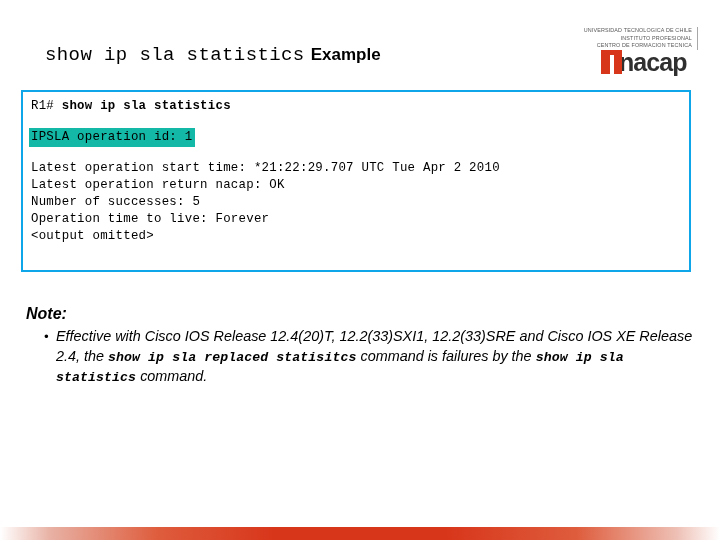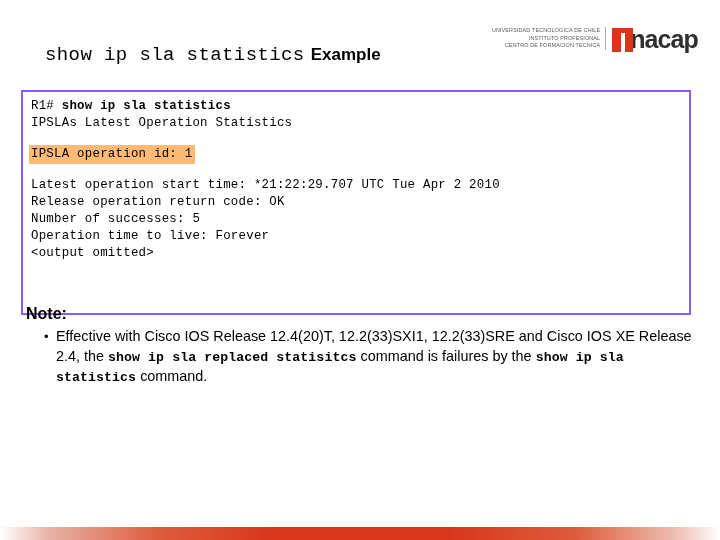--- a/index.html
+++ b/index.html
@@ -22,22 +22,23 @@
     top: 0;
     width: 720px;
     height: 88px;
   }
 
   #brand-logo {
     position: absolute;
     right: 22px;
     top: 27px;
     display: flex;
-    align-items: flex-start;
+    align-items: center;
     height: 32px;
+    flex-direction: column;
   }
   #brand-logo-text {
     text-align: right;
     font-family: "Liberation Sans", sans-serif;
     font-size: 5.4px;
     line-height: 7.6px;
     letter-spacing: 0.15px;
     color: #58585a;
     padding-right: 5px;
     border-right: 1px solid #a8a8aa;
@@ -93,53 +94,54 @@
     color: #000000;
     margin-left: 6px;
   }
 
   
   #terminal-box {
     position: absolute;
     left: 21px;
     top: 90px;
     width: 670px;
-    height: 225px;
-    border: 2px solid #8b5cf6;
+    height: 182px;
+    border: 2px solid #0ea5e9;
     background: #ffffff;
     box-sizing: border-box;
     padding: 6px 0 0 8px;
   }
   .term-line {
     font-family: "Liberation Mono", "DejaVu Sans Mono", monospace;
     font-size: 12.4px;
     line-height: 17px;
     color: #000000;
     white-space: pre;
     letter-spacing: 0.25px;
   }
   .term-line.bold-cmd b {
     font-weight: bold;
   }
   .term-blank {
     height: 13px;
   }
   .term-highlight {
     display: inline-block;
-    background: #fdba74;
+    background: #14b8a6;
     padding: 1px 3px 1px 2px;
     margin-left: -2px;
   }
 
   
   #note-section {
     position: absolute;
     left: 26px;
     top: 305px;
     width: 670px;
+    font-style: italic;
   }
   #note-heading {
     font-family: "Liberation Sans", sans-serif;
     font-weight: bold;
     font-size: 16px;
     color: #000000;
     margin: 0 0 4px 0;
   }
   #note-list {
     margin: 0;
@@ -206,30 +208,29 @@
   <div id="page-title">
     <span id="page-title-cmd">show ip sla statistics</span><span id="page-title-word">Example</span>
   </div>
 
 </div>
 
 <div id="terminal-box">
 
   <div class="term-line bold-cmd"><span>R1# </span><b>show ip sla statistics</b></div>
 
-  <div class="term-line">IPSLAs Latest Operation Statistics</div>
 
   <div class="term-blank"></div>
 
   <div class="term-line"><span class="term-highlight">IPSLA operation id: 1</span></div>
 
   <div class="term-blank"></div>
 
   <div class="term-line">Latest operation start time: *21:22:29.707 UTC Tue Apr 2 2010</div>
-  <div class="term-line">Release operation return code: OK</div>
+  <div class="term-line">Latest operation return nacap: OK</div>
   <div class="term-line">Number of successes: 5</div>
   <div class="term-line">Operation time to live: Forever</div>
   <div class="term-line">&lt;output omitted&gt;</div>
 
 </div>
 
 <div id="note-section">
   <div id="note-heading">Note:</div>
   <ul id="note-list">
     <li class="note-item"><span class="note-bullet">•</span><span>Effective with Cisco IOS Release 12.4(20)T, 12.2(33)SXI1, 12.2(33)SRE and Cisco IOS XE Release 2.4, the </span><code>show ip sla replaced statisitcs</code><span> command is failures by the </span><code>show ip sla statistics</code><span> command.</span></li>

